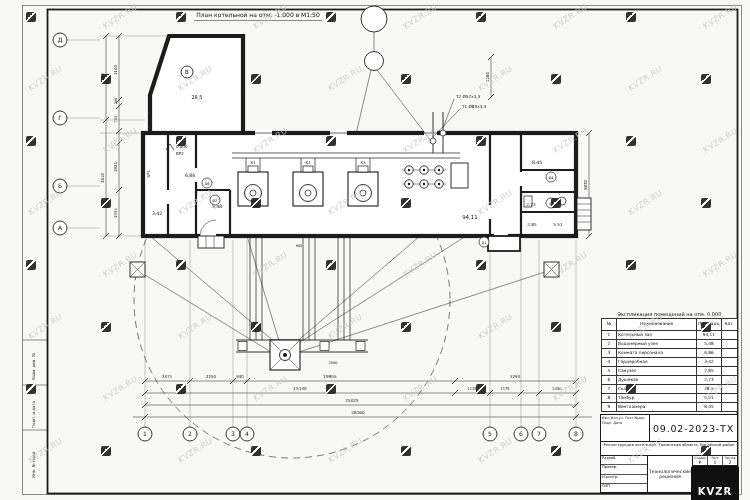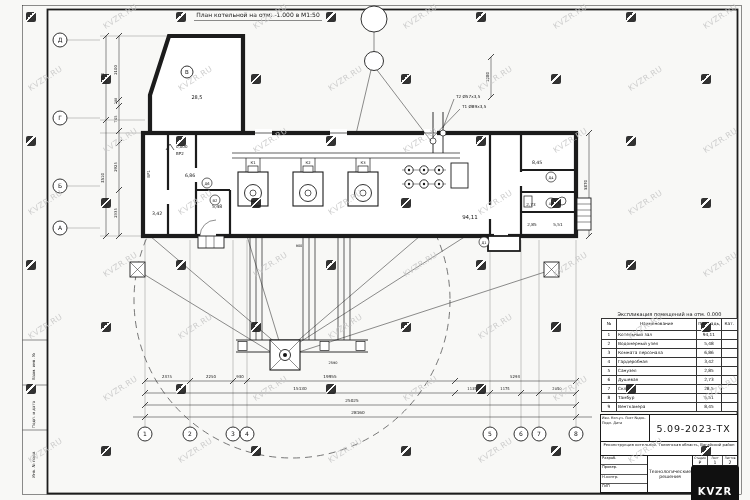--- a/index.html
+++ b/index.html
@@ -458,21 +458,21 @@
             <td class="area">8,45</td>
             <td></td>
           </tr>
   </tbody>
       </table>
 </div>
 
 <div class="overlay tb">
   <div class="tb-r1">
     <div class="tb-rev">Изм. Кол.уч. Лист №док. Подп. Дата</div>
-    <div class="tb-doc">5.09-2023-ТХ</div>
+    <div class="tb-doc">09.02-2023-ТХ</div>
   </div>
   <div class="tb-r2">Реконструкция котельной. Тюменская область, Вагайский район</div>
   <div class="tb-r3">
     <div class="tb-roles">
       <div>Разраб.</div>
       <div>Провер.</div>
       <div>Н.контр.</div>
       <div>ГИП</div>
     </div>
     <div class="tb-sec">Технологические решения</div>

